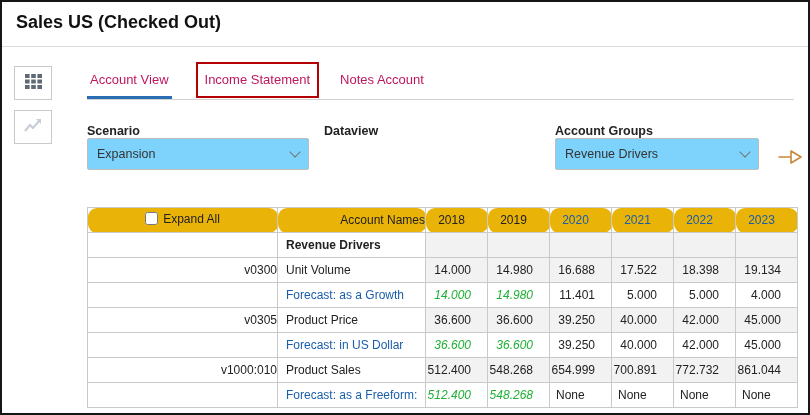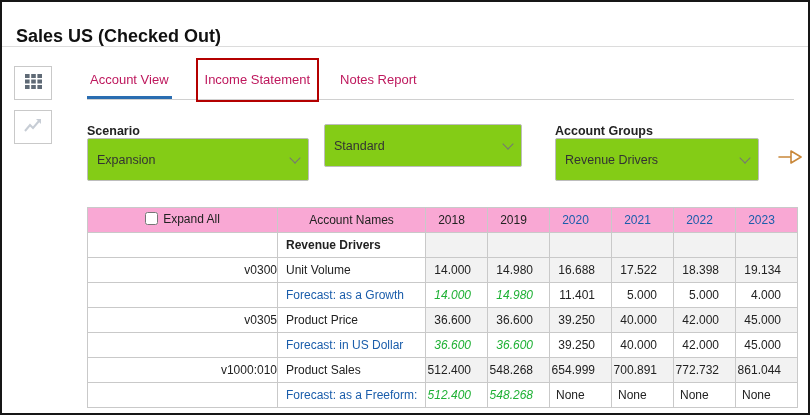--- a/index.html
+++ b/index.html
@@ -11,21 +11,21 @@
     width: 810px;
     height: 415px;
     border: 2px solid #161616;
     background: #fff;
     overflow: hidden;
   }
 
   .page-title {
     position: absolute;
     left: 14px;
-    top: 24px;
+    top: 10px;
     font-size: 18px;
     font-weight: bold;
     color: #111;
   }
   .title-divider {
     position: absolute;
     left: 0; top: 44px;
     width: 100%; height: 1px;
     background: #dcdcdc;
   }
@@ -62,38 +62,38 @@
     white-space: nowrap;
   }
   .tab.active::after {
     content: "";
     position: absolute;
     left: 0; right: 0; bottom: 0;
     height: 3px;
     background: #2a6db1;
   }
   .tab.annotated {
-    height: 44px;
+    height: 36px;
     border: 2px solid #b40000;
     padding: 0 7px;
     margin-right: 18px;
   }
 
   
   .filters { position: absolute; left: 85px; top: 122px; display: flex; }
   .filter { display: flex; flex-direction: column; }
   .filter-1 { width: 222px; margin-right: 15px; }
   .filter-2 { width: 198px; margin-right: 33px; }
   .filter-3 { width: 204px; }
   .filter-label { font-size: 12.5px; font-weight: bold; color: #222; }
   .select {
-    height: 43px;
+    height: 32px;
     border: 1px solid #bdbdbd;
     border-radius: 2px;
-    background: #84cc16;
+    background: #7dd3fc;
     display: flex; align-items: center; justify-content: space-between;
     padding: 0 9px;
     font-size: 12.5px;
     color: #333;
     cursor: pointer;
   }
   .chevron {
     width: 8px; height: 8px;
     border-right: 1.5px solid #767676;
     border-bottom: 1.5px solid #767676;
@@ -122,26 +122,27 @@
   table.grid th, table.grid td {
     border: 1px solid #c9c9c9;
     height: 25px;
     overflow: hidden;
     white-space: nowrap;
   }
   th.col-code, td.col-code { width: 190px; text-align: right; padding-left: 8px; }
   th.col-name, td.col-name { width: 148px; text-align: left; padding-left: 8px; }
   th.col-num,  td.col-num  { width: 62px; text-align: right; padding-right: 16px; }
   table.grid thead th {
-    background: #f9a8d4;
+    background: #eab308;
     font-weight: normal;
     color: #222;
+    border-radius: 9px;
   }
   th.col-code { text-align: center; padding-left: 0; }
-  th.col-name { text-align: center; padding-left: 0; }
+  th.col-name { text-align: right; padding-left: 0; }
   th.col-num  { text-align: center; padding-right: 10px; }
   th.col-num.year-link { color: #1a5dab; cursor: pointer; }
   .expand-wrap { display: inline-flex; align-items: center; gap: 5px; }
   .expand-wrap input { width: 13px; height: 13px; cursor: pointer; }
 
   tr.row-group td.col-num, tr.row-account td.col-num { background: #f2f2f2; }
   tr.row-group td.col-name { font-weight: bold; }
   tr.row-forecast td.col-name { color: #1a5dab; cursor: pointer; }
   td.green { color: #1fb135; font-style: italic; }
   td.none-val { text-align: left; padding-left: 6px; padding-right: 0; }
@@ -178,36 +179,33 @@
           <polyline points="1,14 6,8 9,11 15,4" fill="none" stroke="#c7cdd5" stroke-width="2"></polyline>
           <polygon points="12,2 17,2 17,7" fill="#c7cdd5"></polygon>
         </svg>
       </span>
     </div>
   </div>
 
   <div class="tabs">
     <div class="tab active">Account View</div>
     <div class="tab annotated">Income Statement</div>
-    <div class="tab">Notes Report</div>
+    <div class="tab">Notes Account</div>
   </div>
 
   <div class="filters">
     <div class="filter filter-1">
       <div class="filter-label">Scenario</div>
       <div class="select">
         <span>Expansion</span>
         <span class="chevron"></span>
       </div>
     </div>
     <div class="filter filter-2">
-      <div class="select">
-        <span>Standard</span>
-        <span class="chevron"></span>
-      </div>
+      <div class="filter-label">Dataview</div>
     </div>
     <div class="filter filter-3">
       <div class="filter-label">Account Groups</div>
       <div class="select">
         <span>Revenue Drivers</span>
         <span class="chevron"></span>
       </div>
     </div>
   </div>
 

